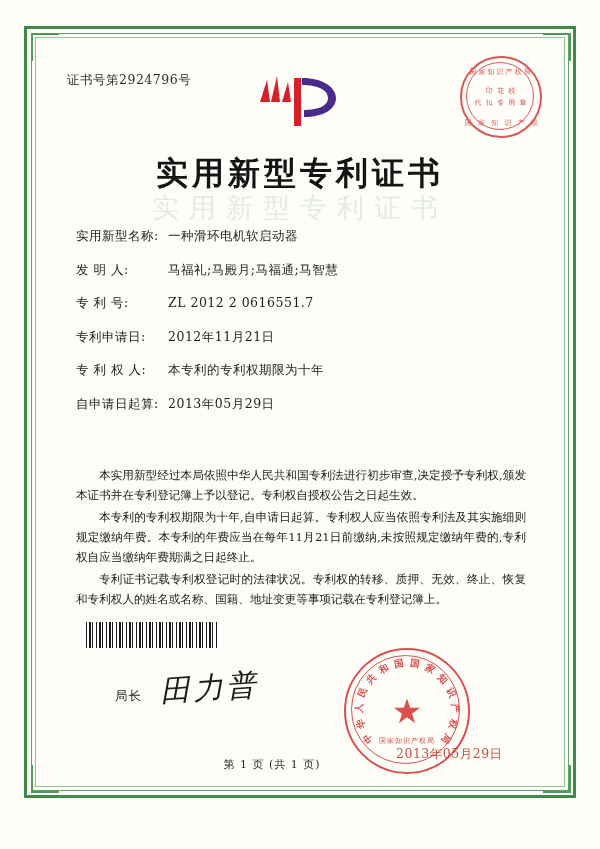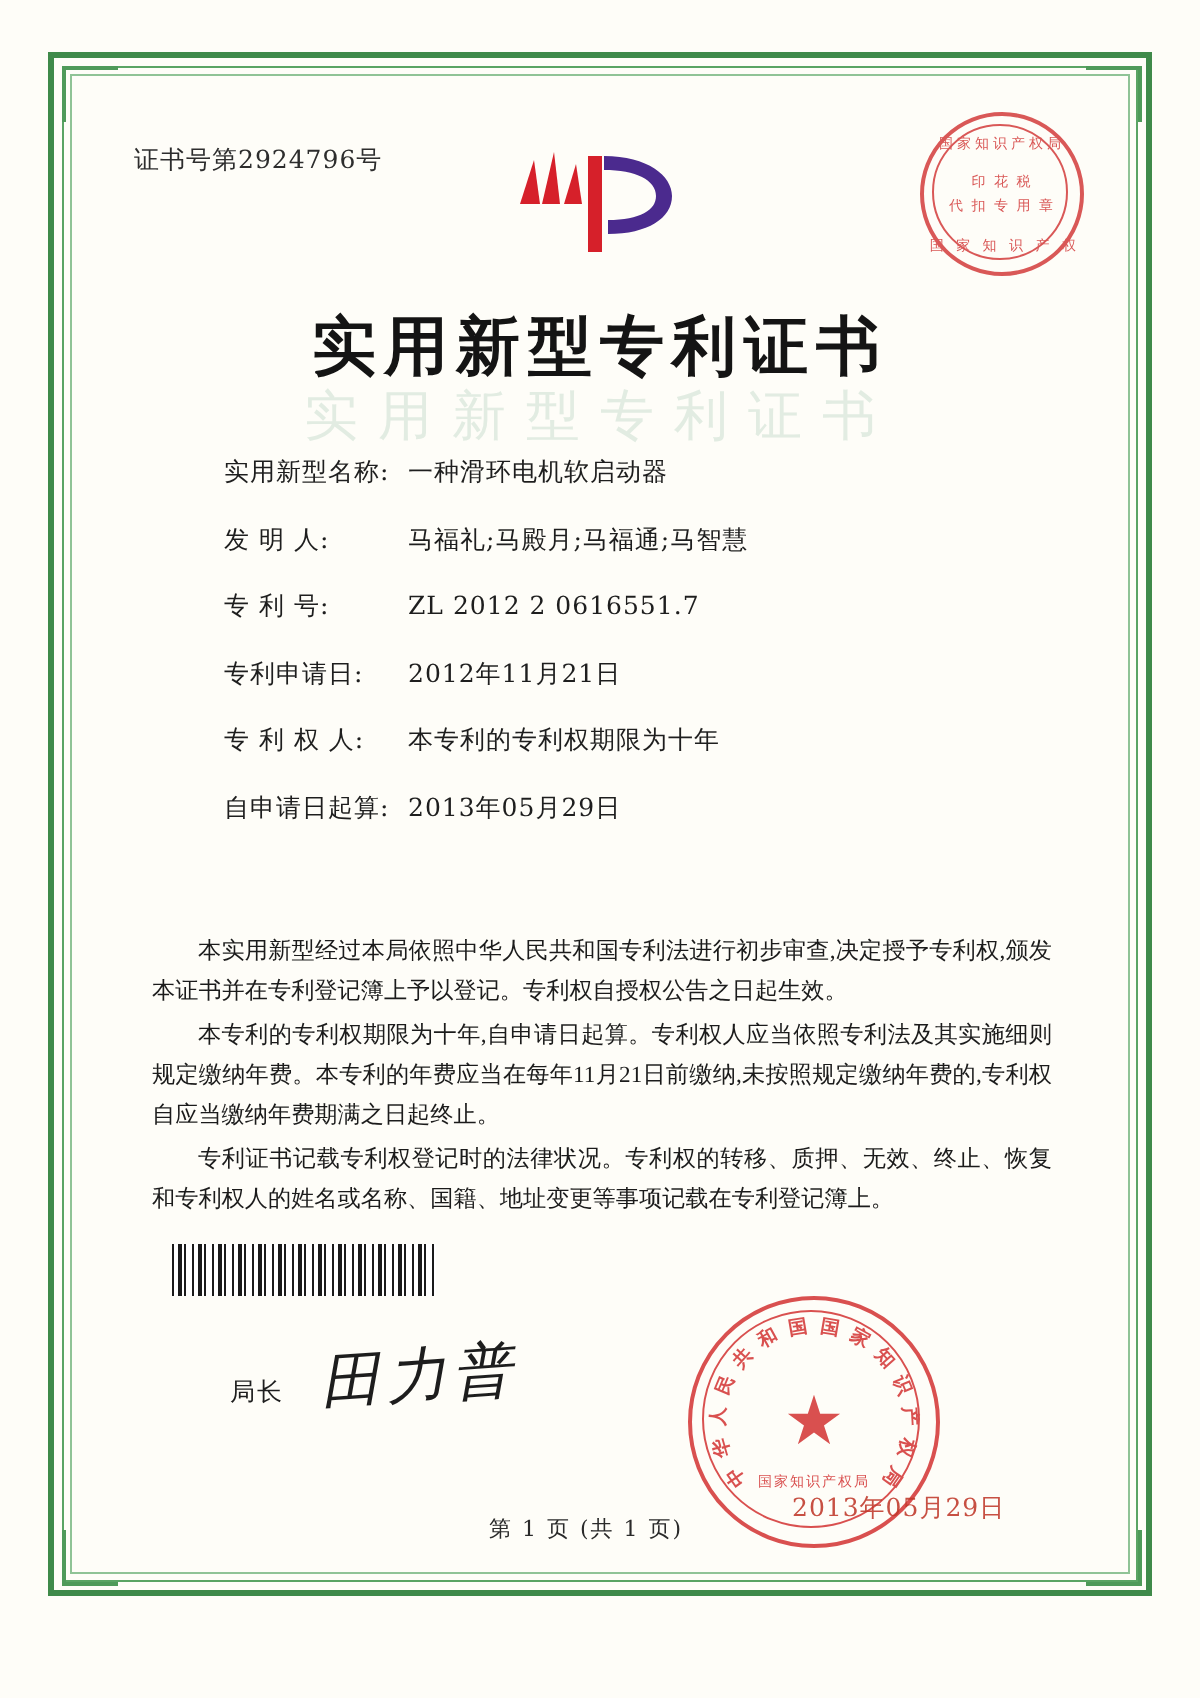--- a/index.html
+++ b/index.html
@@ -143,21 +143,20 @@
     font-size: 7px;
     letter-spacing: 2px;
   }
 
   
   .fields {
     position: absolute;
     left: 76px;
     top: 228px;
     width: 450px;
-    margin-left: 36px;
   }
   .field-row {
     display: flex;
     align-items: baseline;
     margin-bottom: 16.5px;
     font-size: 12.5px;
     color: #1e1e1e;
     font-family: "DejaVu Serif", "Liberation Serif", serif;
   }
   .field-label {
@@ -178,21 +177,20 @@
     width: 450px;
     font-size: 11.6px;
     line-height: 1.72;
     color: #1b1b1b;
     text-align: justify;
     font-family: "DejaVu Serif", "Liberation Serif", serif;
   }
   .body-text p {
     margin: 0 0 2px 0;
     text-indent: 23px;
-    font-family: Liberation Serif, serif;
   }
 
   
   .barcode {
     position: absolute;
     left: 86px;
     top: 622px;
     width: 132px;
     height: 26px;
     background:
@@ -289,21 +287,20 @@
   .page-footer {
     position: absolute;
     left: 0;
     top: 757px;
     width: 544px;
     text-align: center;
     font-size: 11px;
     color: #2a2a2a;
     letter-spacing: 1px;
     font-family: "DejaVu Serif", "Liberation Serif", serif;
-    margin-left: 21px;
   }
 </style>
 </head>
 <body>
 
 <div id="certificate">
 
   <div class="border-outer"></div>
   <div class="border-inner"></div>
   <div class="border-inner2"></div>

